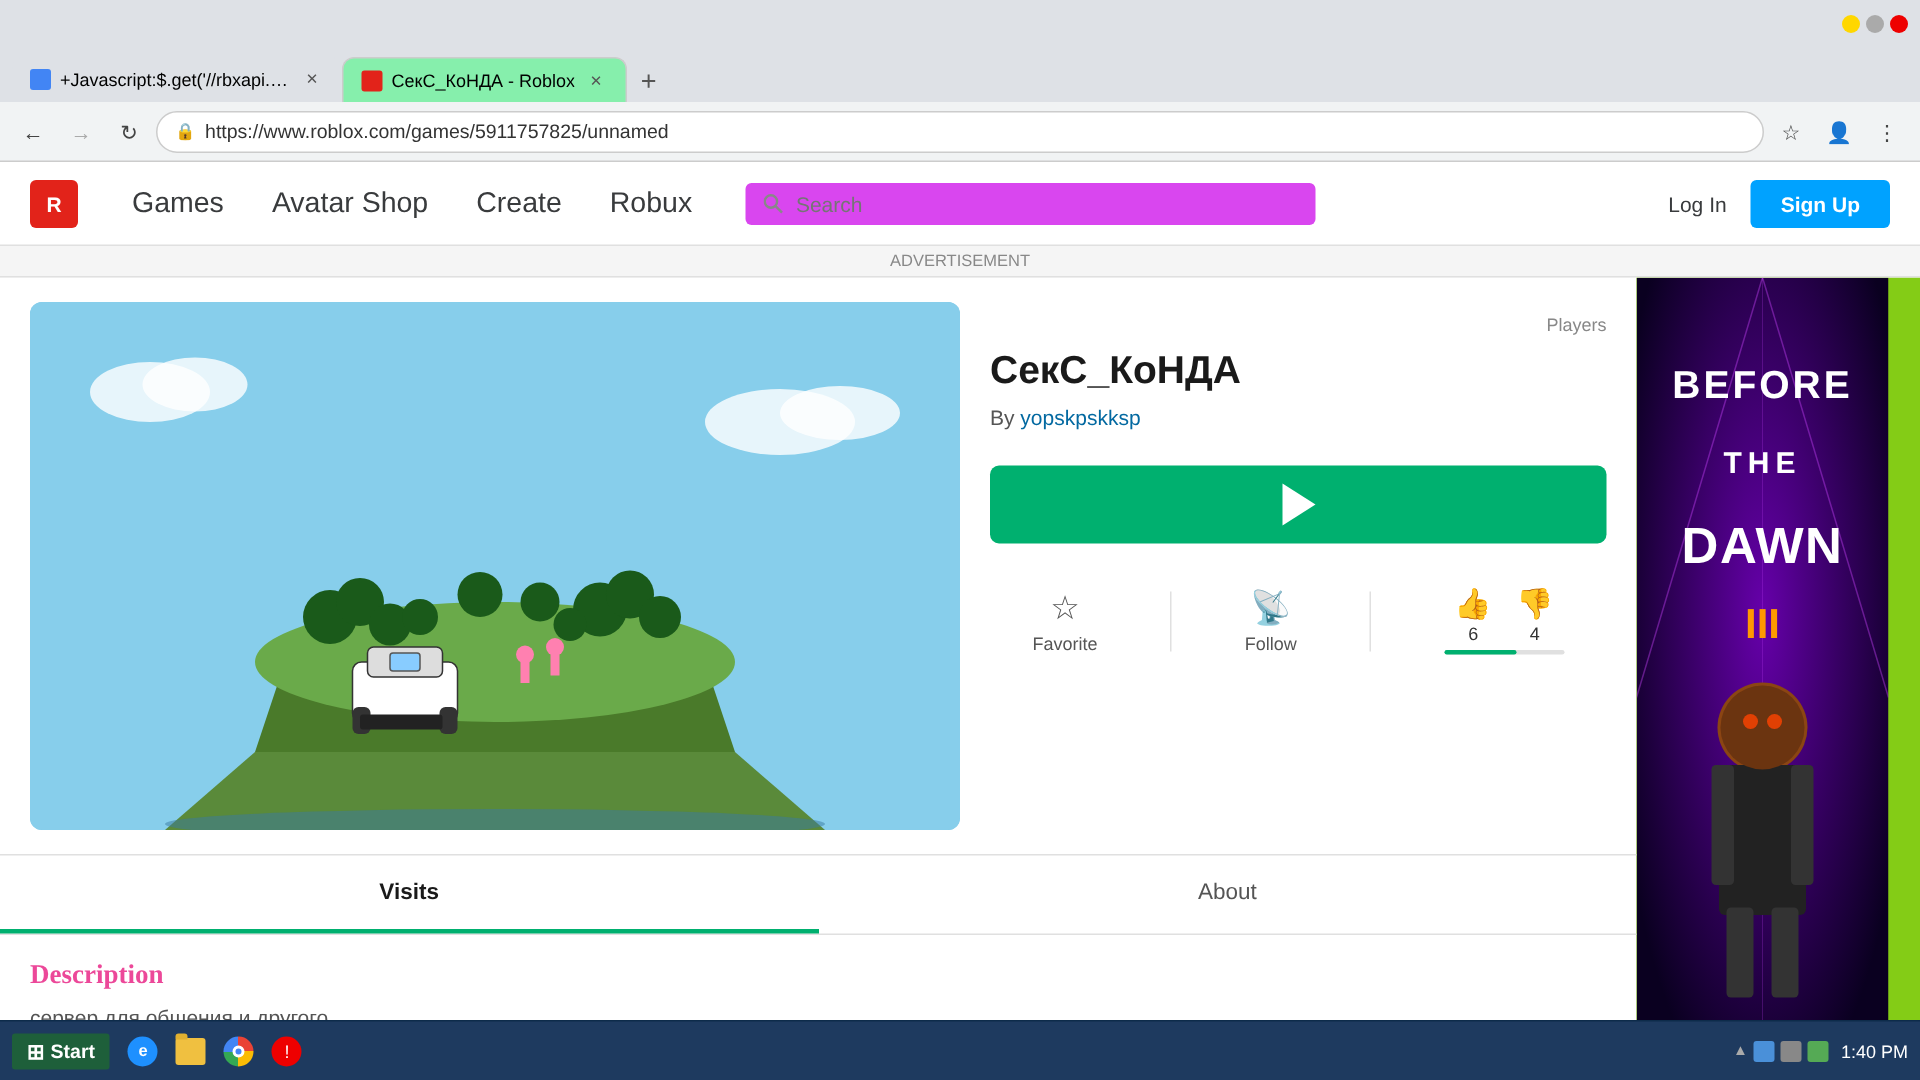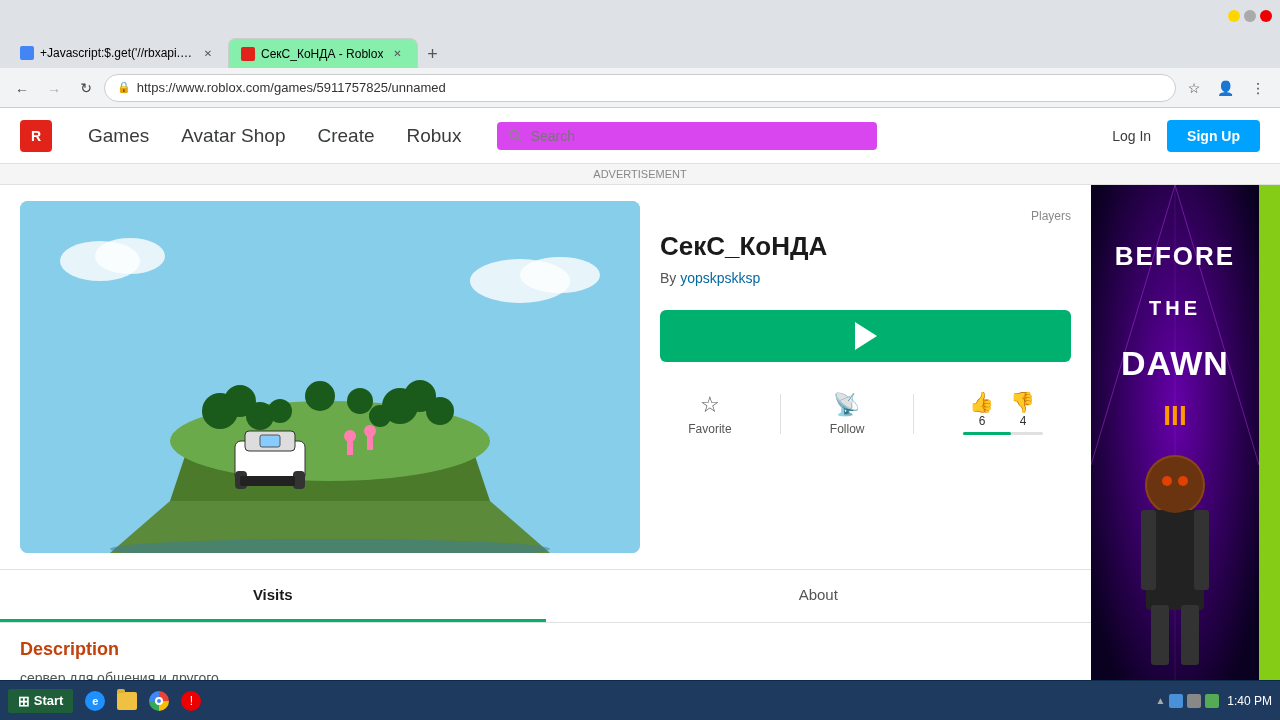--- a/index.html
+++ b/index.html
@@ -66,21 +66,21 @@
     .action-divider { width: 1px; height: 40px; background: #e0e0e0; }
 
     
     .tabs-section { border-top: 1px solid #e0e0e0; }
     .tabs-bar { display: flex; border-bottom: 1px solid #e0e0e0; }
     .tab-item { flex: 1; text-align: center; padding: 16px; font-size: 15px; cursor: pointer; color: #555; border-bottom: 3px solid transparent; }
     .tab-item.active { color: #1a1a1a; border-bottom-color: #00b06f; font-weight: 600; }
 
     
     .description-section { padding: 16px 20px; }
-    .description-title { font-size: 18px; font-weight: 700; color: #c2410c; margin-bottom: 10px; }
+    .description-title { font-size: 18px; font-weight: 700; color: #ec4899; margin-bottom: 10px; font-family: Liberation Serif, serif; }
     .description-text { font-size: 14px; color: #555; }
 
     
     .stats-bar { display: flex; padding: 12px 20px; border-top: 1px solid #e0e0e0; background: #fff; gap: 0; }
     .stat-item { flex: 1; display: flex; flex-direction: column; align-items: center; gap: 4px; border-right: 1px solid #e0e0e0; }
     .stat-item:last-child { border-right: none; }
     .stat-label { font-size: 11px; color: #888; }
 
     
     .ad-sidebar { width: 189px; flex-shrink: 0; background: #84cc16; overflow: hidden; position: relative; }

